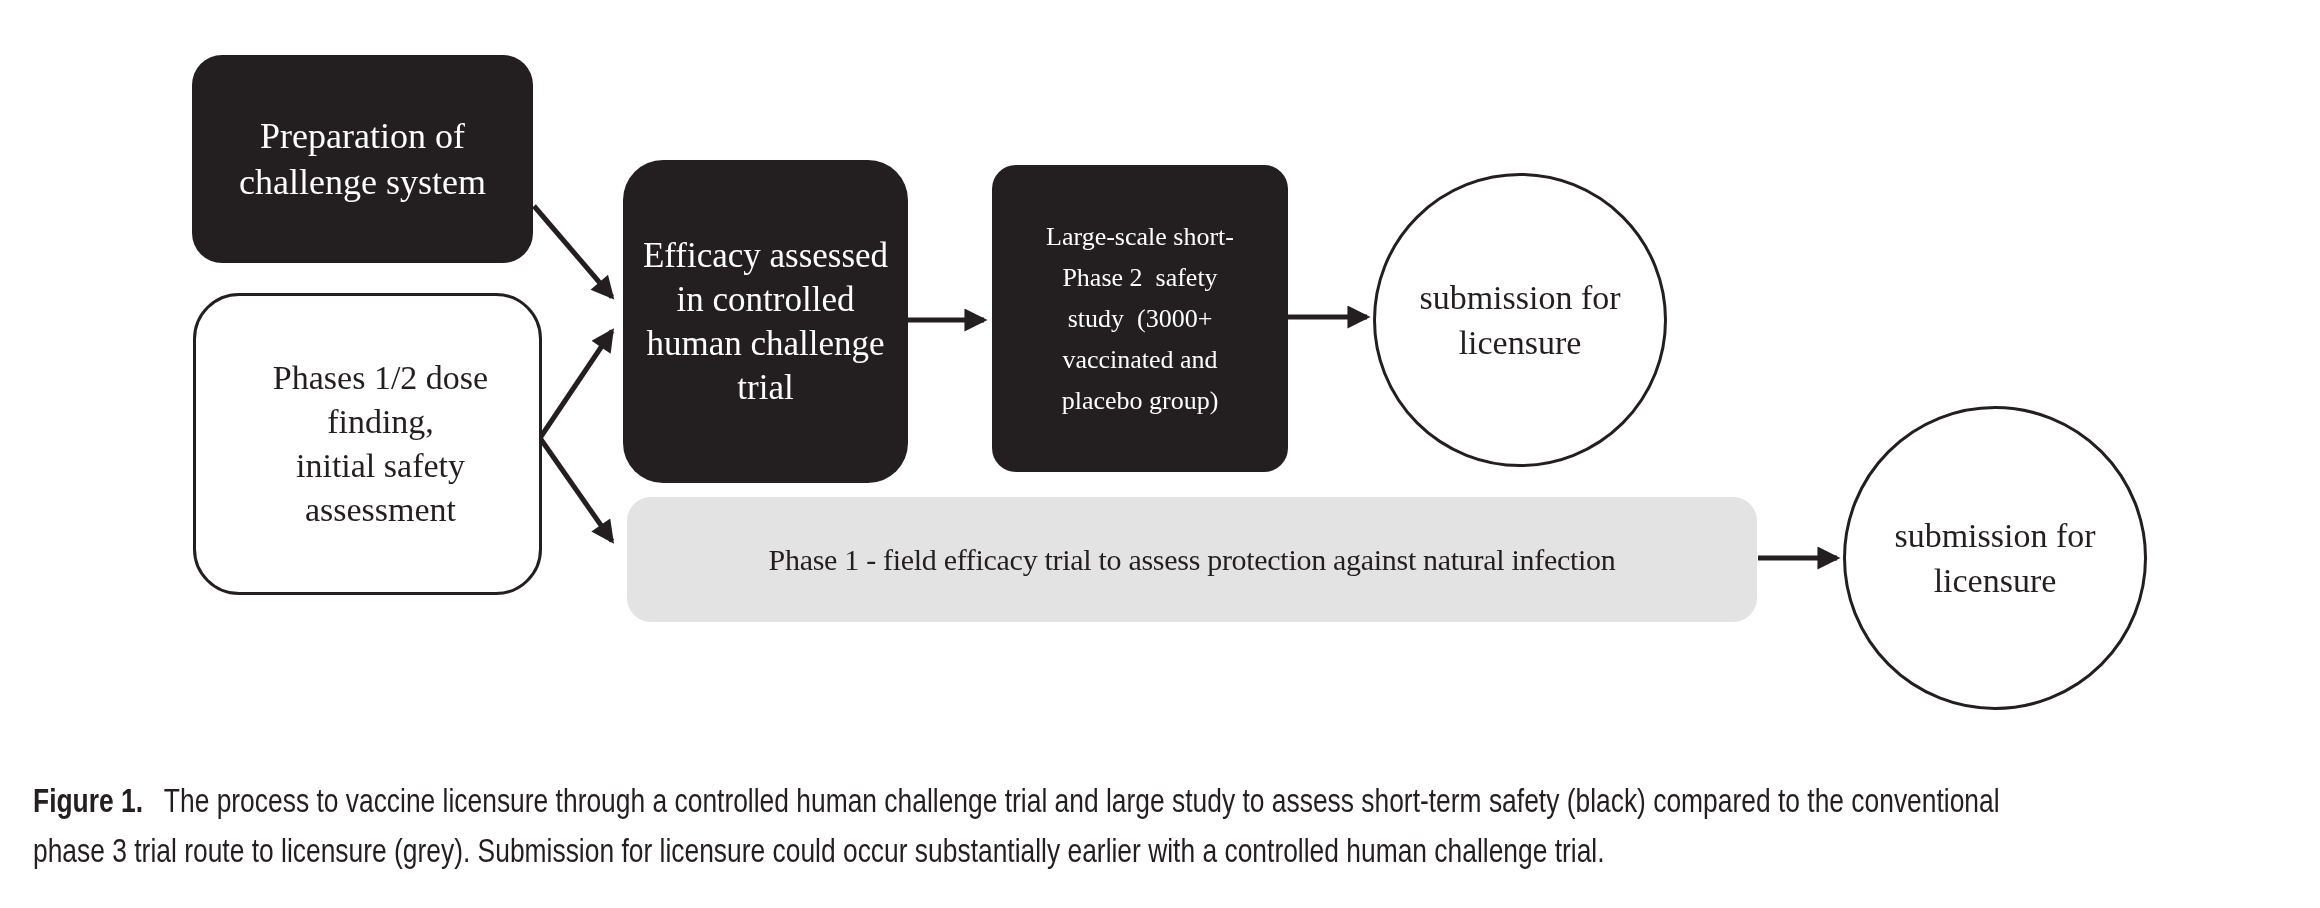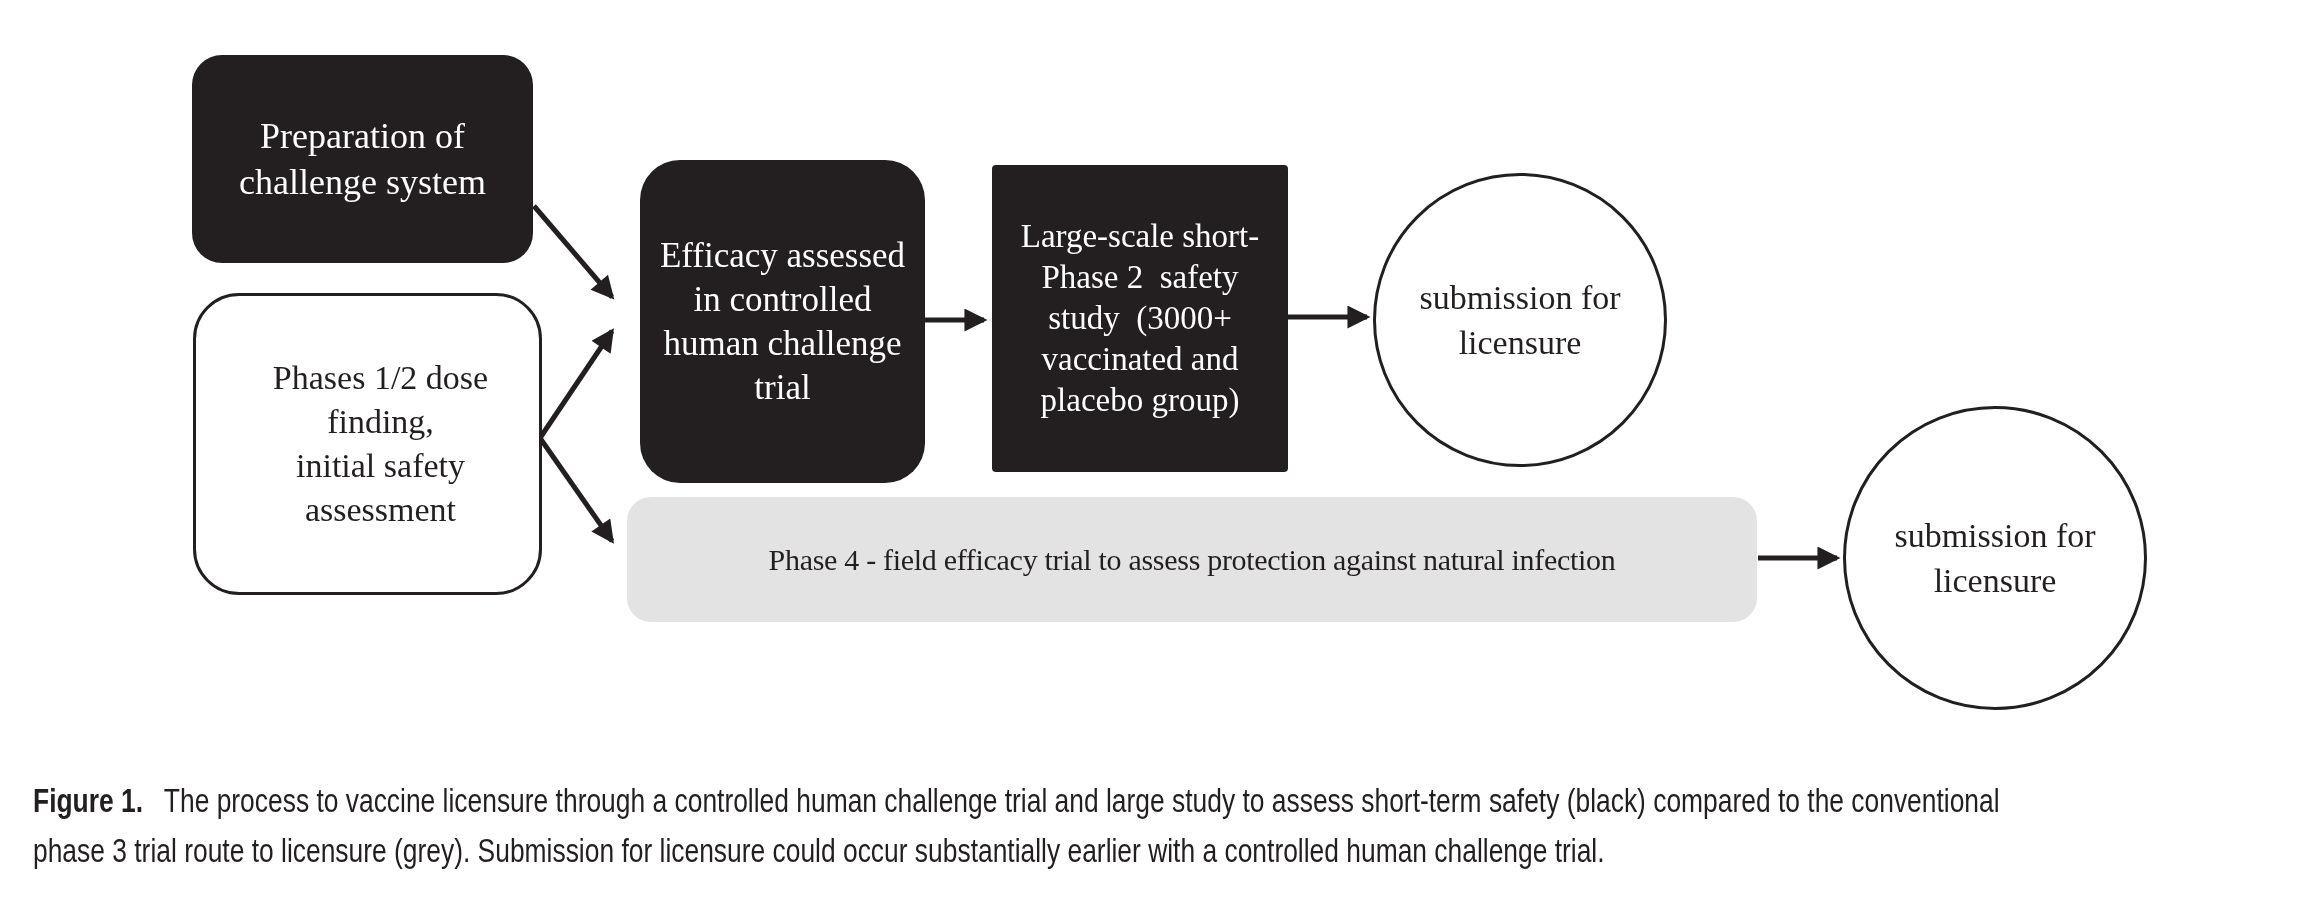--- a/index.html
+++ b/index.html
@@ -31,25 +31,25 @@
   .node .line{ display:block; white-space:pre; }
 
   .node--black{ background:var(--black,#231f20); color:#fff; border-radius:30px; }
   .node--outline{ background:var(--white,#fff); border:3px solid var(--ink,#231f20); border-radius:46px; }
   .node--circle{ background:var(--white,#fff); border:3px solid var(--ink,#231f20); border-radius:50%; }
   .node--grey{ background:var(--grey,#e3e3e3); border-radius:24px; }
 
   #node-preparation{ left:192px; top:55px;  width:341px; height:208px; font-size:36px; line-height:46px; }
   #node-phases12   { left:193px; top:293px; width:349px; height:302px; font-size:34px; line-height:44px;padding-left:26px; }
   #node-challenge  { left:623px; top:160px; width:285px; height:323px; font-size:35px; line-height:44px; }
-  #node-phase2     { left:992px; top:165px; width:296px; height:307px; font-size:33px; line-height:41px; border-radius:4px; }
+  #node-phase2     { left:992px; top:165px; width:296px; height:307px; font-size:26px; line-height:41px; border-radius:24px; }
   #node-circle1    { left:1373px; top:173px; width:294px; height:294px; font-size:34px; line-height:45px; }
   #node-grey       { left:627px; top:497px; width:1130px; height:125px; font-size:30px; letter-spacing:-0.3px; }
   #node-circle2    { left:1843px; top:406px; width:304px; height:304px; font-size:34px; line-height:45px; }
-  #node-challenge{ border-radius:40px;margin-left:17px; }
+  #node-challenge{ border-radius:40px; }
 
   .caption{
     position:absolute; left:33px; top:776px; width:2830px;
     transform:scaleX(0.8); transform-origin:0 0;
     font-family:"Liberation Sans", sans-serif;
     font-size:33px; line-height:50px; color:var(--ink,#231f20);
     margin:0;
   }
   .caption .cap-line{ display:block; white-space:nowrap; }
   .caption b{ font-weight:bold; padding-right:26px; }
@@ -110,21 +110,21 @@
 
   <div class="node node--circle" id="node-circle1">
     <div class="lines">
       <span class="line">submission for</span>
       <span class="line">licensure</span>
     </div>
   </div>
 
   <div class="node node--grey" id="node-grey">
     <div class="lines">
-      <span class="line">Phase 4 - field efficacy trial to assess protection against natural infection</span>
+      <span class="line">Phase 1 - field efficacy trial to assess protection against natural infection</span>
     </div>
   </div>
 
   <div class="node node--circle" id="node-circle2">
     <div class="lines">
       <span class="line">submission for</span>
       <span class="line">licensure</span>
     </div>
   </div>
 

